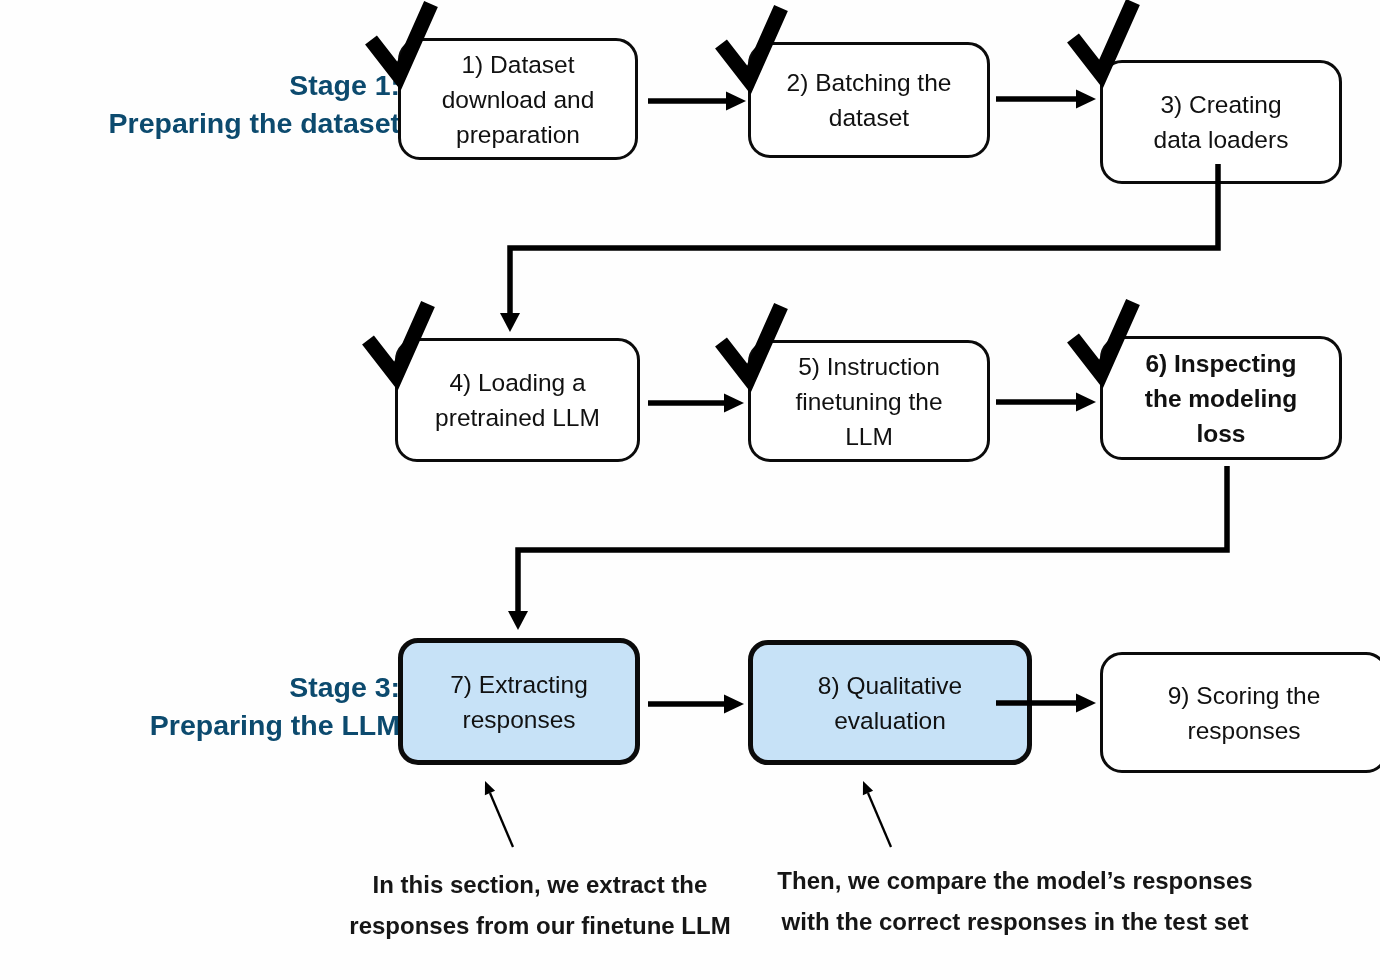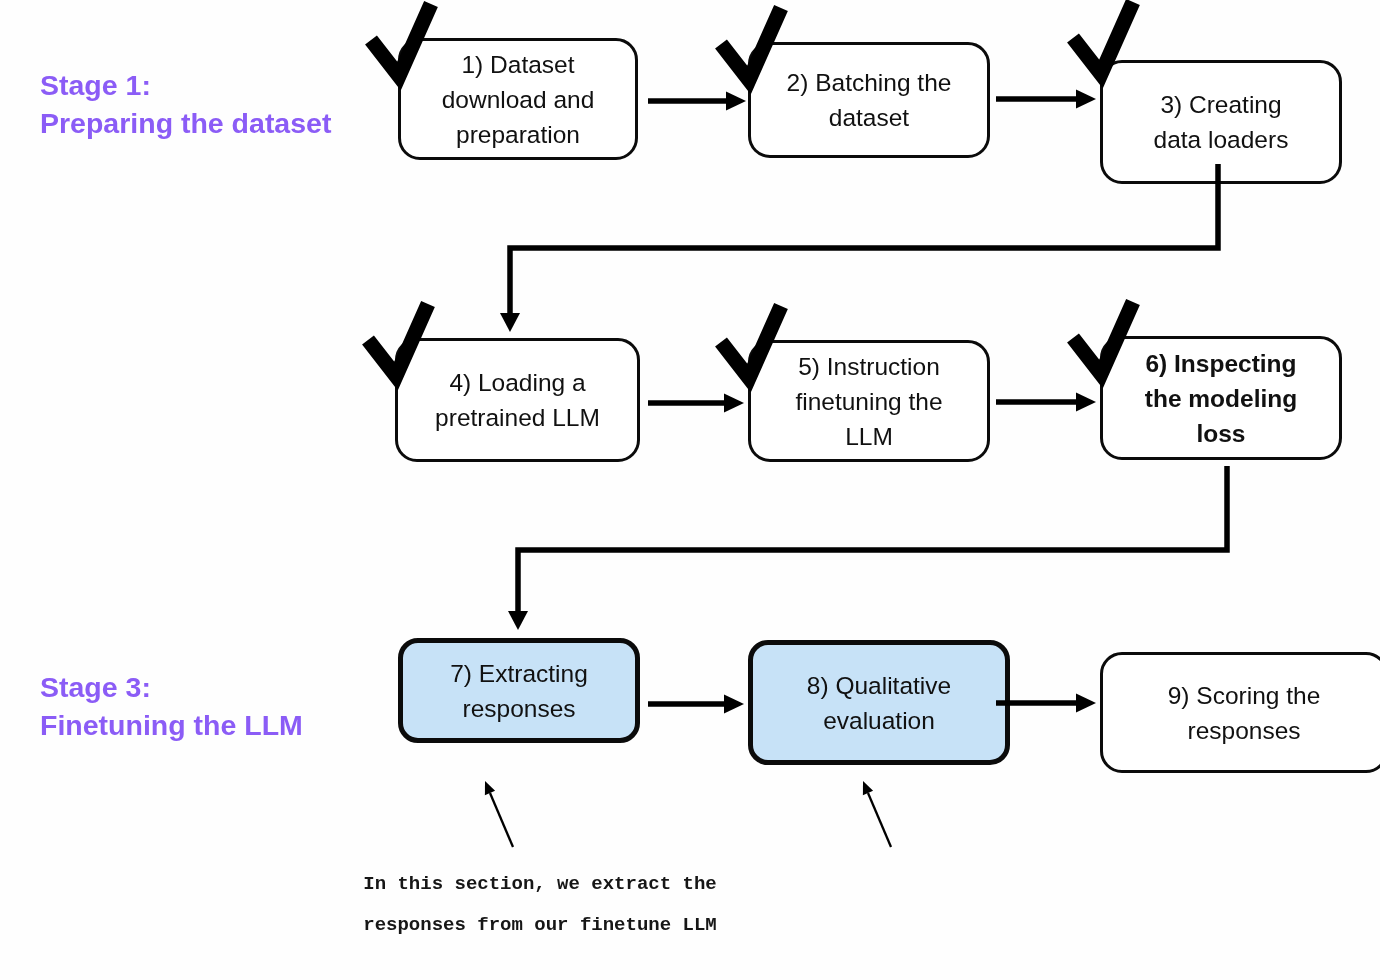--- a/index.html
+++ b/index.html
@@ -14,21 +14,22 @@
     background: #fefefe;
     overflow: hidden;
   }
   
   .stage {
     position: absolute;
     left: 40px;
     width: 360px;
     font-size: 28.5px;
     line-height: 38px;
-    color: #8b5cf6;
+    color: #0c4a6e;
+    text-align: right;
   }
   .stage .stage-title { font-weight: bold; display: block; }
   .stage .stage-subtitle { font-weight: bold; display: block; }
 
   
   .box {
     position: absolute;
     box-sizing: border-box;
     background: #ffffff;
     border: 3.2px solid #0b0b0b;
@@ -54,41 +55,40 @@
     position: absolute;
     left: 0; top: 0;
     width: 1380px;
     height: 980px;
     pointer-events: none;
   }
 
   
   .annot {
     position: absolute;
-    font-size: 19px;
+    font-size: 24px;
     font-weight: bold;
     line-height: 41px;
     color: #161616;
     text-align: center;
     white-space: pre-line;
-    font-family: Liberation Mono, monospace;
   }
 </style>
 </head>
 <body>
 
 <div id="canvas">
 
   <div class="stage" style="top:66px;">
     <span class="stage-title">Stage 1:</span>
     <span class="stage-subtitle">Preparing the dataset</span>
   </div>
   <div class="stage" style="top:668px;">
     <span class="stage-title">Stage 3:</span>
-    <span class="stage-subtitle">Finetuning the LLM</span>
+    <span class="stage-subtitle">Preparing the LLM</span>
   </div>
 
   <div class="box" style="left:398px; top:38px;  width:240px; height:122px;">
     <span class="box-label">1) Dataset
 download and
 preparation</span>
   </div>
   <div class="box" style="left:748px; top:42px;  width:242px; height:116px;">
     <span class="box-label">2) Batching the
 dataset</span>
@@ -106,25 +106,25 @@
     <span class="box-label">5) Instruction
 finetuning the
 LLM</span>
   </div>
   <div class="box" style="left:1100px; top:336px; width:242px; height:124px;font-weight:bold;">
     <span class="box-label">6) Inspecting
 the modeling
 loss</span>
   </div>
 
-  <div class="box highlight" style="left: 398px; top: 638px; width: 242px; height: 105px; background: rgb(199, 226, 247);">
+  <div class="box highlight" style="left: 398px; top: 638px; width: 242px; height: 127px; background: rgb(199, 226, 247);">
     <span class="box-label">7) Extracting
 responses</span>
   </div>
-  <div class="box highlight" style="left: 748px; top: 640px; width: 262px; height: 125px; background: rgb(199, 226, 247);">
+  <div class="box highlight" style="left: 748px; top: 640px; width: 284px; height: 125px; background: rgb(199, 226, 247);">
     <span class="box-label">8) Qualitative
 evaluation</span>
   </div>
   <div class="box" style="left:1100px; top:624px; width:288px; height:121px;margin-top:28px;">
     <span class="box-label">9) Scoring the
 responses</span>
   </div>
 
   <svg id="overlay" viewBox="0 0 1380 980" xmlns="http://www.w3.org/2000/svg">
 
@@ -189,14 +189,16 @@
       <polygon points="485,781 484.9,795.2 495.1,790.8" fill="#000"></polygon>
     </g>
     <g>
       <line x1="891" y1="847" x2="868" y2="793" stroke="#000" stroke-width="2.3"></line>
       <polygon points="863,781 862.9,795.2 873.1,790.8" fill="#000"></polygon>
     </g>
   </svg>
 
   <div class="annot" style="left:340px; top:864px; width:400px;">In this section, we extract the
 responses from our finetune LLM</div>
+  <div class="annot" style="left:775px; top:860px; width:480px;">Then, we compare the model’s responses
+with the correct responses in the test set</div>
 
 </div>
 
 </body></html>

